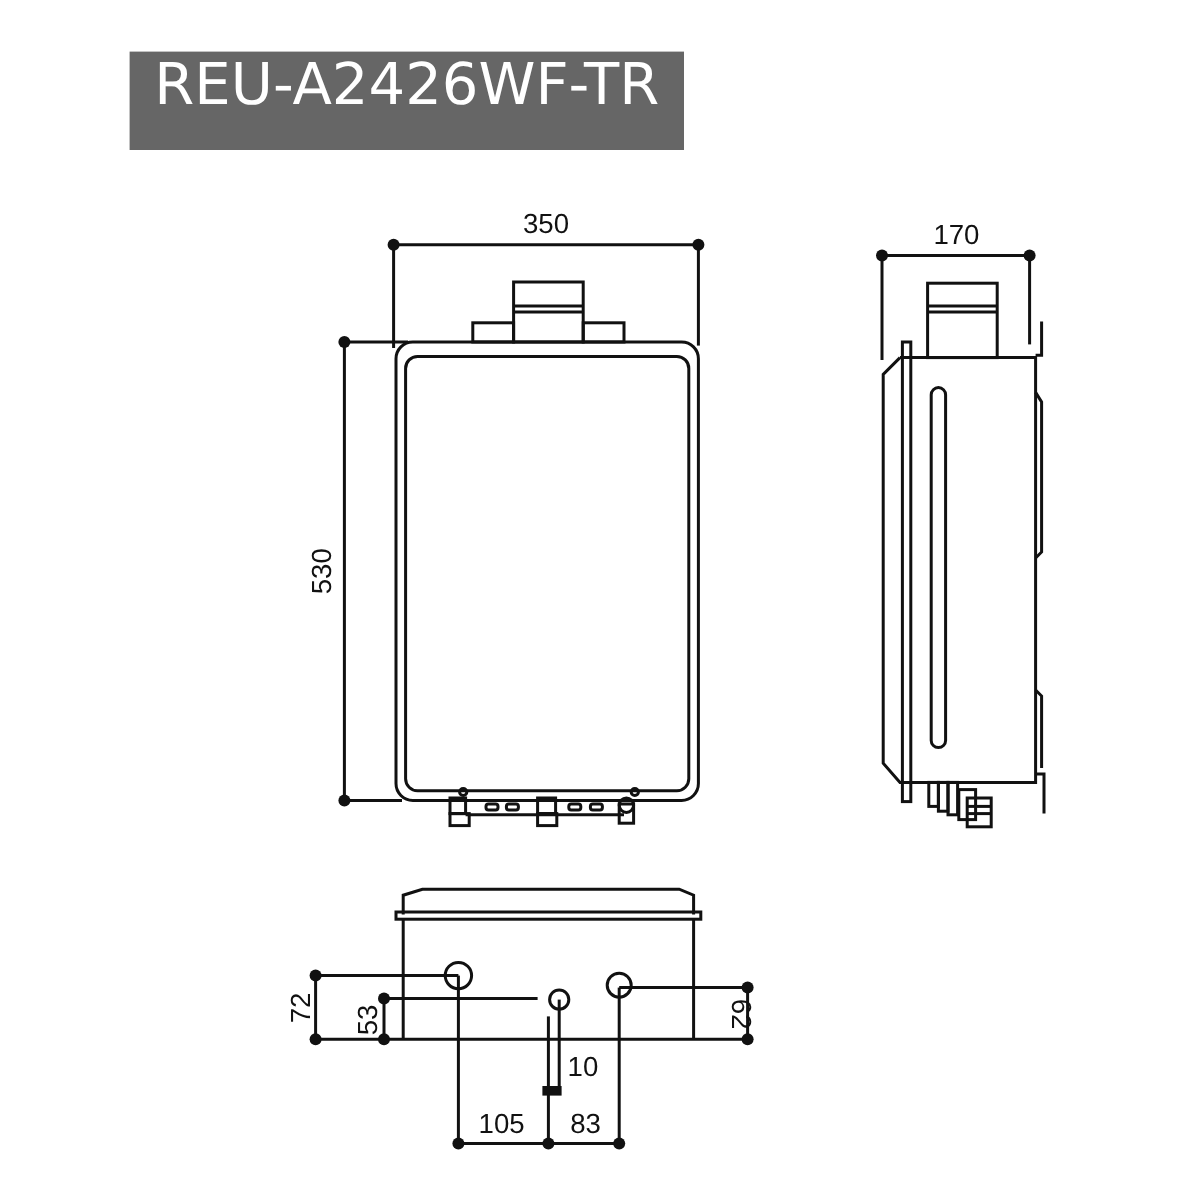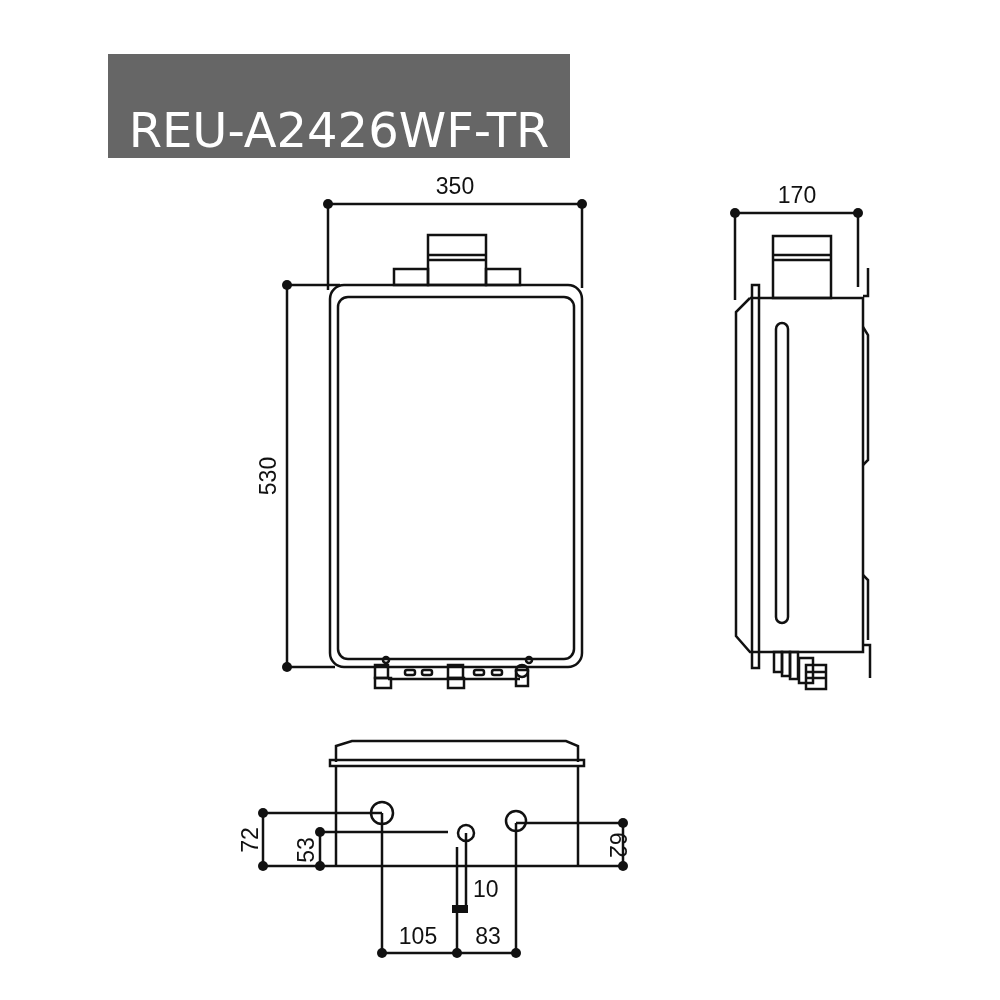--- a/index.html
+++ b/index.html
@@ -1,19 +1,19 @@
 <!DOCTYPE html>
 <html><head>
 <meta charset="utf-8">
 <style>
   html, body { margin: 0; padding: 0; background: #ffffff; }
   body { width: 1000px; height: 1000px; position: relative; overflow: hidden; font-family: "Liberation Sans", sans-serif; }
   .title-box {
-    position: absolute; left: 108px; top: 54px; width: 462px; height: 104px;
-    background: #666666; display: flex; align-items: flex-end; justify-content: center;
+    position: absolute; left: 108px; top: 43px; width: 462px; height: 82px;
+    background: #666666; display: flex; align-items: flex-start; justify-content: center;
   }
   .title-text { color: #ffffff; font-family: "DejaVu Sans", sans-serif; font-size: 48px; letter-spacing: 0px; font-weight: normal; }
   svg { position: absolute; left: 0; top: 0; }
   .dim-text { font-family: "Liberation Sans", sans-serif; font-size: 23px; fill: #111; }
 </style>
 </head>
 <body>
 
 <div class="title-box">
   <span class="title-text">REU-A2426WF-TR</span>

